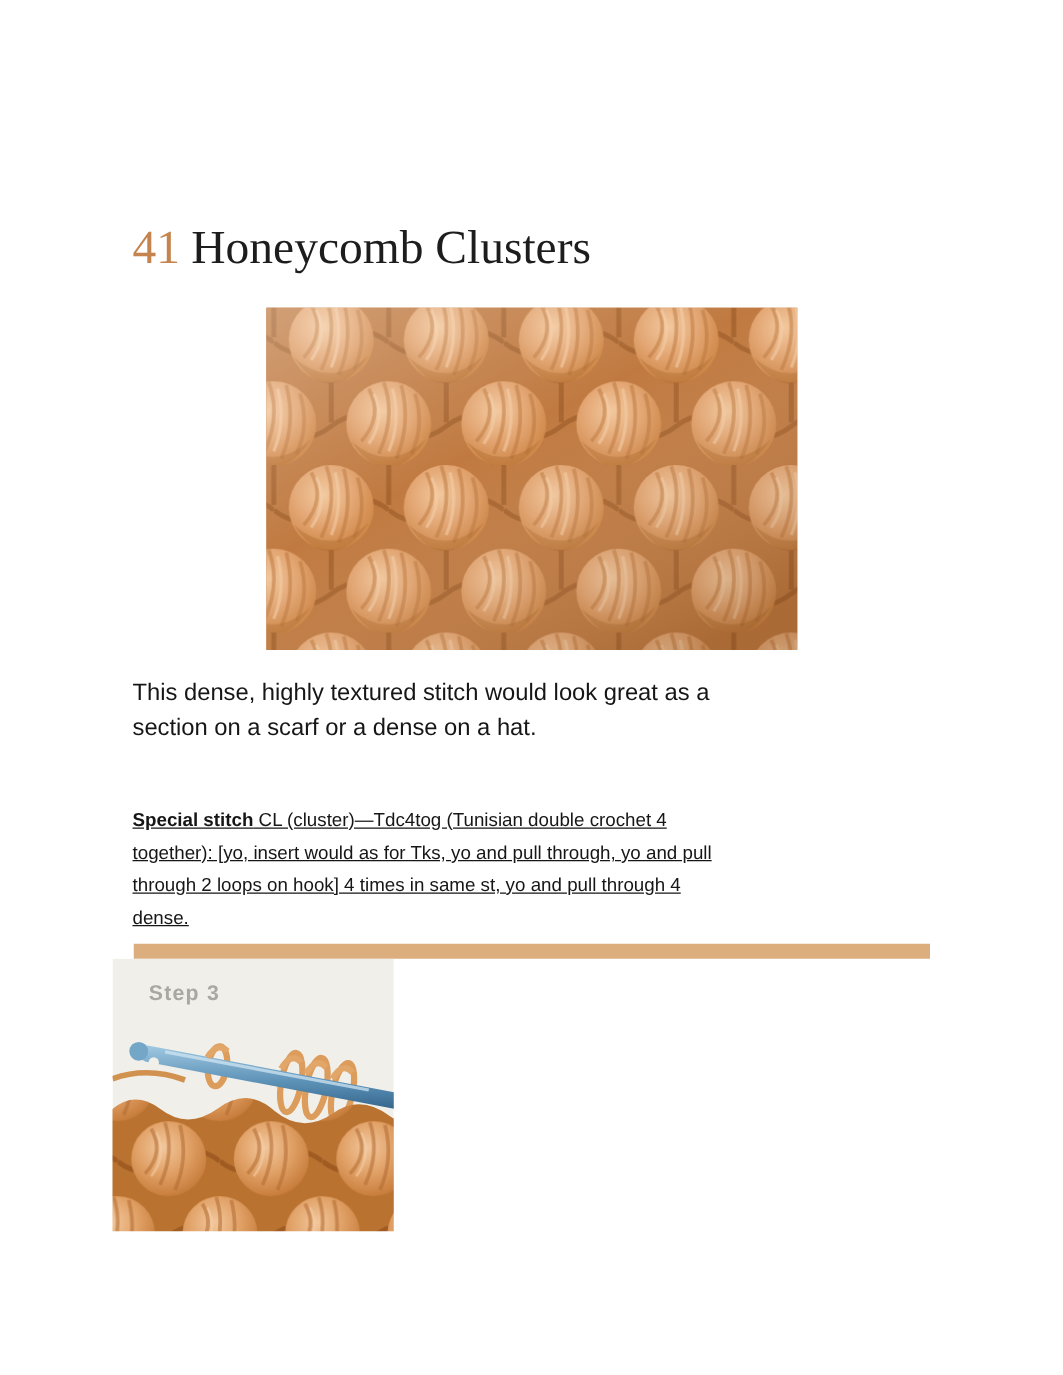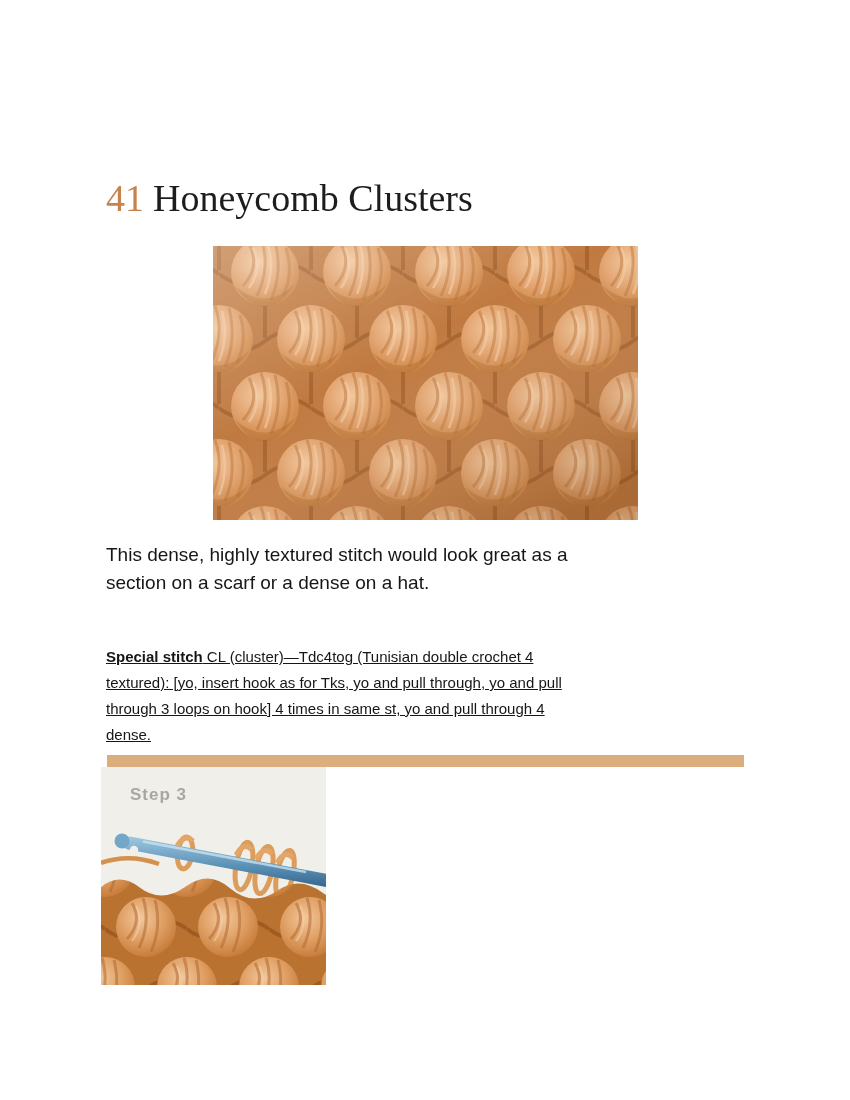--- a/index.html
+++ b/index.html
@@ -26,21 +26,21 @@
   .special {
     position:absolute; left:106px; top:644px;
     font-size:15px; line-height:26px;text-decoration:underline;
   }
   .special b { font-weight:700; }
   .line { display:block; white-space:pre; }
   .divider {
     position:absolute; left:107px; top:755px; width:637px; height:12px;
     background:var(--divider-bar,#dcae7e);
   }
-  .step-photo { position:absolute; left:101px; top:767px; width:225px; height:218px; }
+  .step-photo { position:absolute; left:90px; top:767px; width:225px; height:218px; }
   .step-label-text {
     fill:var(--step-label,#a9a7a2);
     font-family:"Liberation Sans","DejaVu Sans",sans-serif;
     font-size:17px; font-weight:700; letter-spacing:1px;
   }
 </style>
 </head>
 <body>
 
 <div class="page">
@@ -95,22 +95,22 @@
     </svg>
   </figure>
 
   <p class="intro">
     <span class="line">This dense, highly textured stitch would look great as a</span>
     <span class="line">section on a scarf or a dense on a hat.</span>
   </p>
 
   <p class="special">
     <span class="line"><b>Special stitch</b><span> CL (cluster)—Tdc4tog (Tunisian double crochet 4</span></span>
-    <span class="line">textured): [yo, insert hook as for Tks, yo and pull through, yo and pull</span>
-    <span class="line">through 3 loops on hook] 4 times in same st, yo and pull through 4</span>
+    <span class="line">together): [yo, insert would as for Tks, yo and pull through, yo and pull</span>
+    <span class="line">through 2 loops on hook] 4 times in same st, yo and pull through 4</span>
     <span class="line">dense.</span>
   </p>
 
   <div class="divider"></div>
 
   <figure class="step-photo" aria-label="Step 3 photo: blue Tunisian crochet hook holding orange yarn loops above cluster stitches">
     <svg viewBox="0 0 225 218">
       <defs>
         <radialGradient id="bobG2" cx="42%" cy="35%" r="80%">
           <stop offset="0%" stop-color="#f2c79c"></stop>

